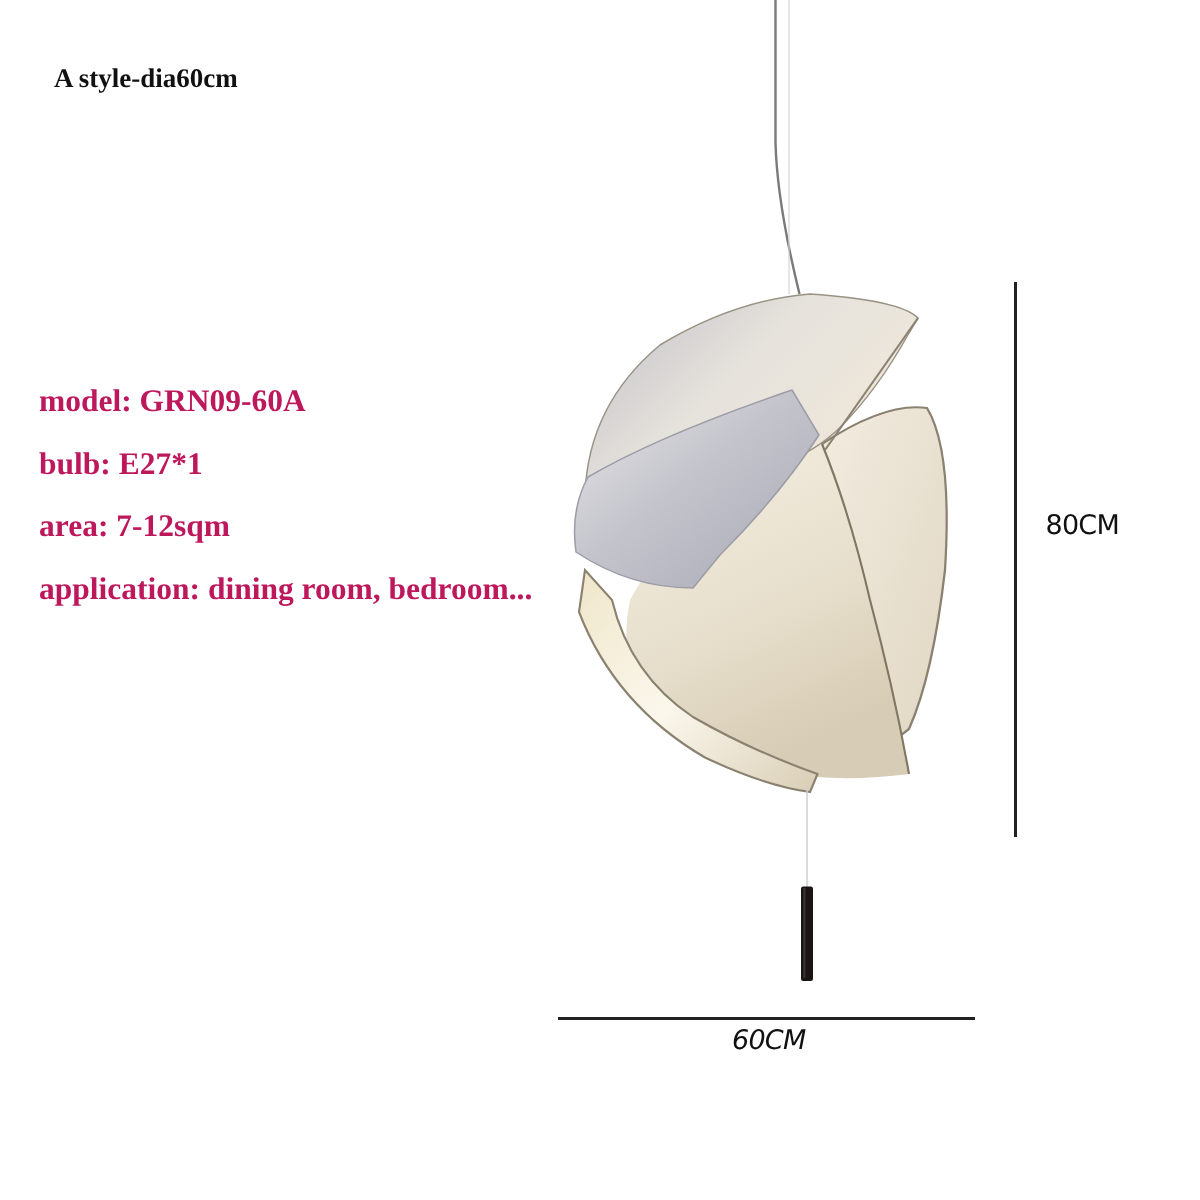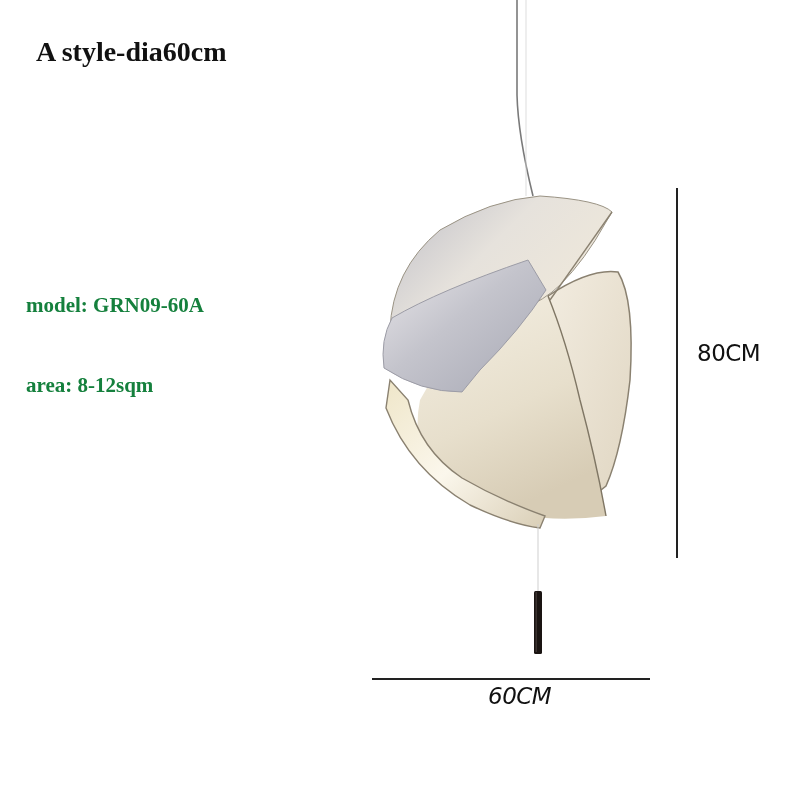--- a/index.html
+++ b/index.html
@@ -14,41 +14,40 @@
       overflow: hidden;
       font-family: "Liberation Serif", serif;
       color: #111111;
     }
     .title {
       position: absolute;
       left: 36px;
       top: 38px;
       font-family: "Liberation Serif", serif;
       font-weight: bold;
-      font-size: 28px;
+      font-size: 18px;
       line-height: 28px;
       white-space: nowrap;
     }
     .specs {
       position: absolute;
       left: 26px;
       top: 253px;
       margin: 0;
       padding: 0;
       list-style: none;
     }
     .spec-line {
       font-family: "Liberation Serif", serif;
       font-weight: bold;
       font-size: 21px;
       height: 41.5px;
       line-height: 28px;
       white-space: nowrap;
-      color: #15803d;
-      margin-top: 38px;
+      color: #be185d;
     }
     .lamp {
       position: absolute;
       left: 0;
       top: 0;
       width: 800px;
       height: 800px;
     }
     .dim-line-v {
       position: absolute;
@@ -62,21 +61,21 @@
       position: absolute;
       left: 372px;
       top: 678px;
       width: 278px;
       height: 1.5px;
       background: #222222;
     }
     .dim-label {
       position: absolute;
       font-family: "DejaVu Sans", sans-serif;
-      font-size: 23px;
+      font-size: 18px;
       color: #111111;
       letter-spacing: -0.5px;
       white-space: nowrap;
     }
     .dim-label.height {
       left: 697px;
       top: 340px;
     }
     .dim-label.width {
       left: 488px;
@@ -84,21 +83,23 @@
       font-style: italic;
     }
   </style>
 </head>
 <body>
 
 <div class="title">A style-dia60cm</div>
 
 <ul class="specs">
   <li class="spec-line">model: GRN09-60A</li>
-  <li class="spec-line">area: 8-12sqm</li>
+  <li class="spec-line">bulb: E27*1</li>
+  <li class="spec-line">area: 7-12sqm</li>
+  <li class="spec-line">application: dining room, bedroom...</li>
 </ul>
 
 <svg class="lamp" viewBox="0 0 800 800" xmlns="http://www.w3.org/2000/svg">
   <defs>
     <linearGradient id="greyShade" x1="0" y1="0" x2="1" y2="1">
       <stop offset="0" stop-color="#e9e7ea"></stop>
       <stop offset="0.45" stop-color="#c4c4cc"></stop>
       <stop offset="1" stop-color="#a7a8b4"></stop>
     </linearGradient>
     <linearGradient id="topShade" x1="0" y1="0" x2="1" y2="0.6">

